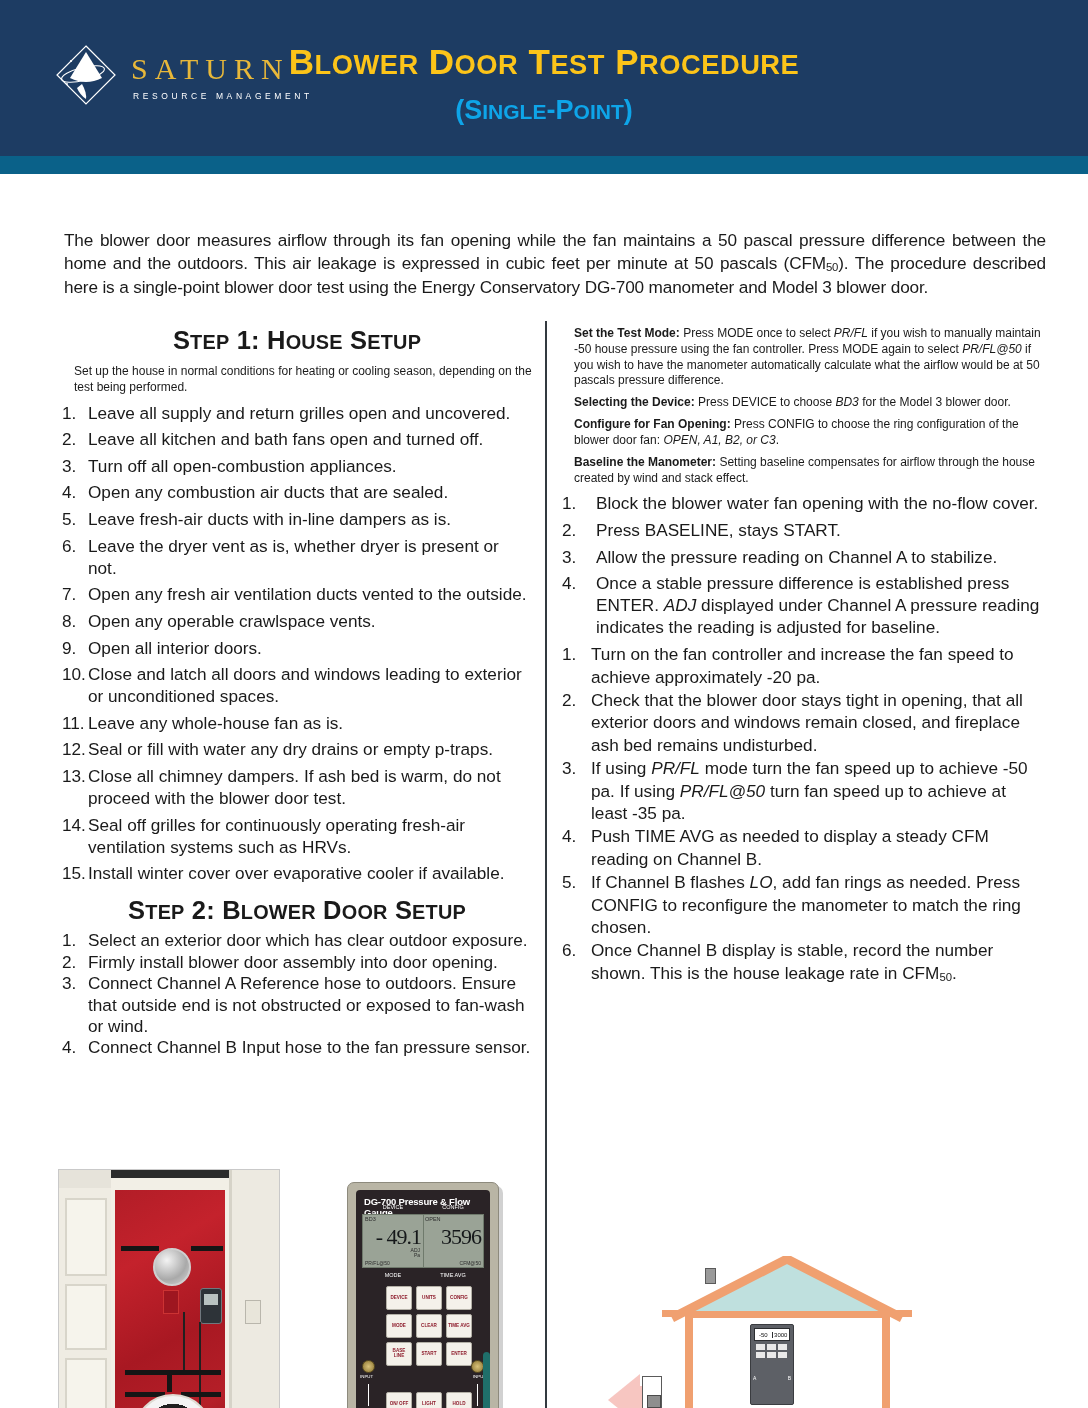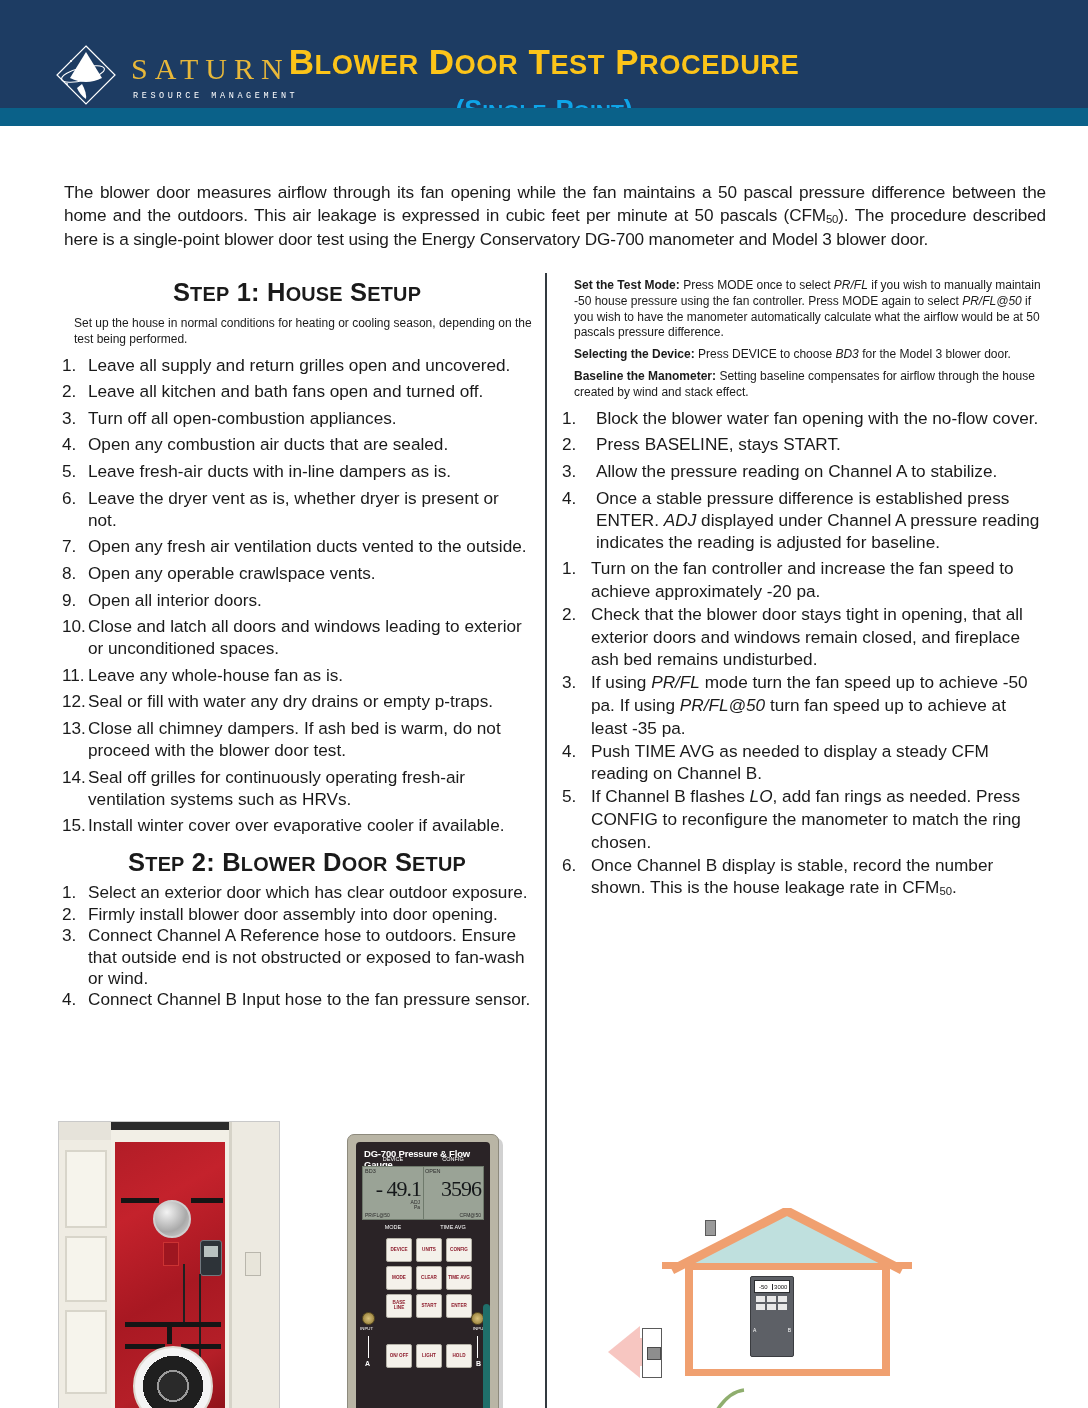--- a/index.html
+++ b/index.html
@@ -13,21 +13,21 @@
     font-family: "Liberation Sans", sans-serif;
     color: #1a1a1a;
     overflow: hidden;
     position: relative;
   }
 
   
   .header {
     position: relative;
     width: 1088px;
-    height: 108px;
+    height: 156px;
     background: #1d3c63;
     overflow: hidden;
   }
   .header-rule {
     width: 1088px;
     height: 18px;
     background: #0a6189;
   }
   .logo-block {
     position: absolute;
@@ -49,21 +49,21 @@
     padding-top: 4px;
   }
   .logo-title {
     font-family: "Liberation Serif", serif;
     font-size: 30px;
     letter-spacing: 7px;
     color: #e8b83a;
     line-height: 1;
   }
   .logo-sub {
-    font-family: Liberation Mono, monospace;
+    font-family: Liberation Sans, sans-serif;
     font-size: 8.5px;
     letter-spacing: 3.6px;
     color: #ffffff;
     margin-top: 7px;
     margin-left: 2px;
   }
   .title-block {
     position: absolute;
     left: 0;
     top: 0;
@@ -420,20 +420,21 @@
       </ol>
     </div>
 
     <div class="col-right">
 
 
       <p class="para"><b class="lead">Set the Test Mode:</b><span> Press MODE once to select </span><i>PR/FL</i><span> if you wish to manually maintain -50 house pressure using the fan controller. Press MODE again to select </span><i>PR/FL@50</i><span> if you wish to have the manometer automatically calculate what the airflow would be at 50 pascals pressure difference.</span></p>
 
       <p class="para"><b class="lead">Selecting the Device:</b><span> Press DEVICE to choose </span><i>BD3</i><span> for the Model 3 blower door.</span></p>
 
+      <p class="para"><b class="lead">Configure for Fan Opening:</b><span> Press CONFIG to choose the ring configuration of the blower door fan: </span><i>OPEN, A1, B2, or C3</i><span>.</span></p>
 
       <p class="para"><b class="lead">Baseline the Manometer:</b><span> Setting baseline compensates for airflow through the house created by wind and stack effect.</span></p>
 
       <ol class="numlist wide">
         <li>
             <span class="num">1.</span>
             <span class="txt">Block the blower water fan opening with the no-flow cover.</span>
           </li>
         <li>
             <span class="num">2.</span>

